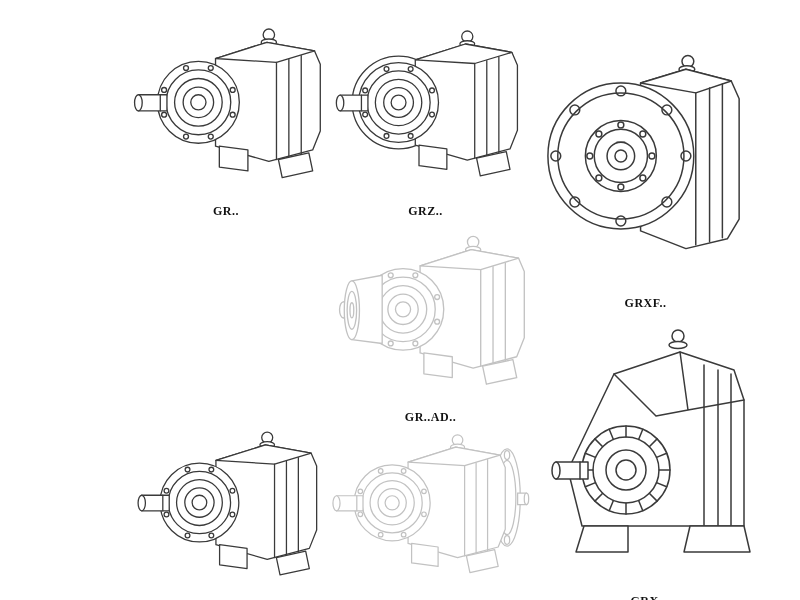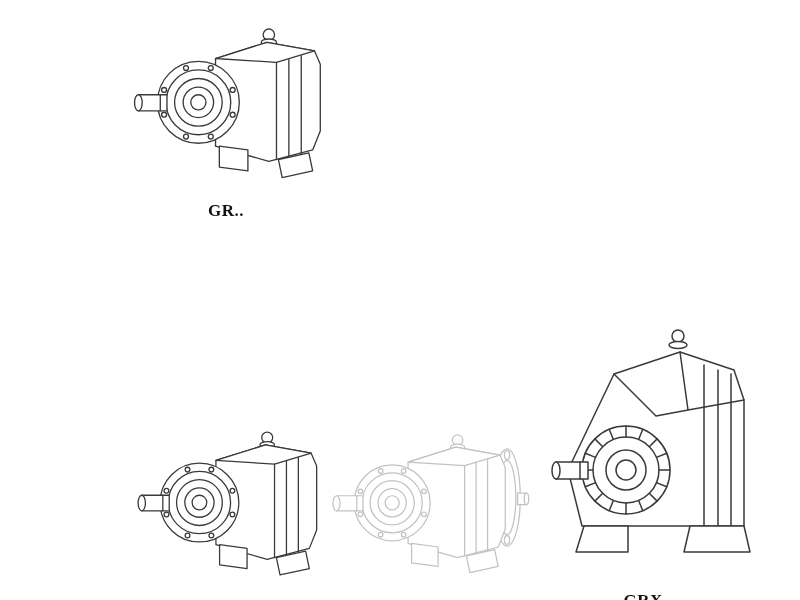--- a/index.html
+++ b/index.html
@@ -12,21 +12,21 @@
   body{
     width:800px;height:600px;position:relative;overflow:hidden;
     background:var(--background);
     font-family:"Liberation Serif","DejaVu Serif",serif;
   }
   .canvas{position:absolute;inset:0;background:var(--background);}
   .fig{position:absolute;display:flex;flex-direction:column;align-items:center;}
   .fig svg.drawing{flex:1 1 auto;width:100%;height:calc(100% - 24px);color:var(--line);}
   .fig.phantom svg.drawing{color:var(--phantom-line);}
   .fig figcaption{
-    height:22px;line-height:22px;font-weight:700;font-size:17px;
+    height:22px;line-height:22px;font-weight:700;font-size:12px;
     color:var(--label-text);letter-spacing:.5px;white-space:nowrap;
   }
 </style>
 </head>
 <body>
 
 <svg width="0" height="0" style="position:absolute" aria-hidden="true">
   <defs>
     <symbol id="sym-foot" viewBox="0 0 210 190">
       <g fill="#ffffff" stroke="currentColor" stroke-width="1.4" stroke-linejoin="round" stroke-linecap="round">
@@ -162,23 +162,41 @@
 
 <div class="canvas">
 
   <figure class="fig" style="left:86px;top:2px;width:200px;height:204px">
     <svg class="drawing" viewBox="0 0 210 190">
         <use href="#sym-foot"></use>
       </svg>
     <figcaption>GR..</figcaption>
   </figure>
 
-
-
-
+  <figure class="fig" style="left:288px;top:2px;width:195px;height:204px">
+    <svg class="drawing" viewBox="0 0 210 190">
+        <use href="#sym-z"></use>
+      </svg>
+    <figcaption>GRZ..</figcaption>
+  </figure>
+
+  <figure class="fig" style="left:498px;top:0px;width:215px;height:298px">
+    <svg class="drawing" viewBox="0 0 210 280">
+        <use href="#sym-front"></use>
+      </svg>
+    <figcaption>GRXF..</figcaption>
+  </figure>
+
+
+  <figure class="fig phantom" style="left:288px;top:210px;width:205px;height:202px">
+    <svg class="drawing" viewBox="0 0 210 190">
+        <use href="#sym-adapter"></use>
+      </svg>
+    <figcaption>GR..AD..</figcaption>
+  </figure>
 
   <figure class="fig" style="left:86px;top:406px;width:200px;height:196px">
     <svg class="drawing" viewBox="0 0 210 190">
         <use href="#sym-foot"></use>
       </svg>
     <figcaption>GR..F</figcaption>
   </figure>
 
   <figure class="fig phantom" style="left:285px;top:406px;width:205px;height:196px">
     <svg class="drawing" viewBox="0 0 232 190">

